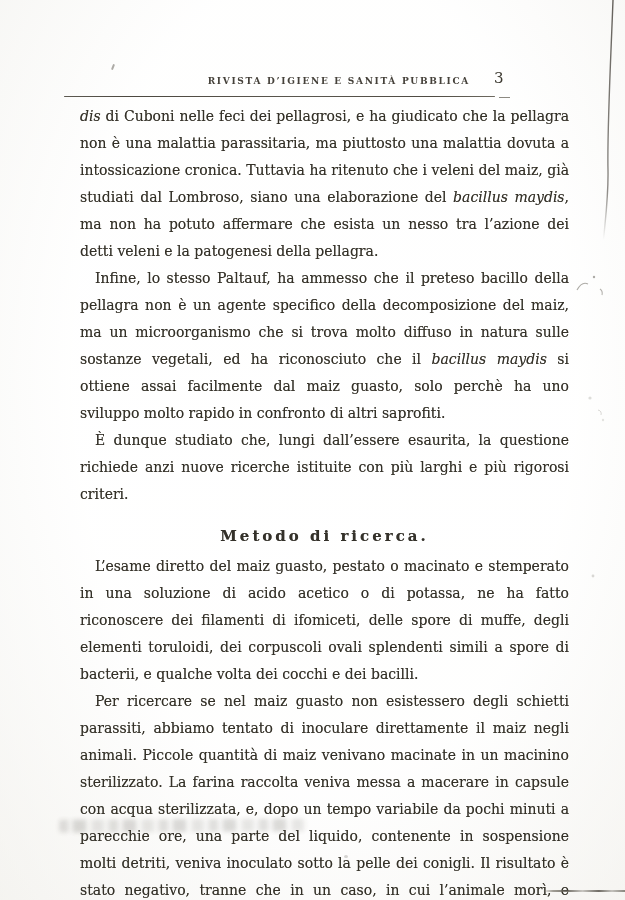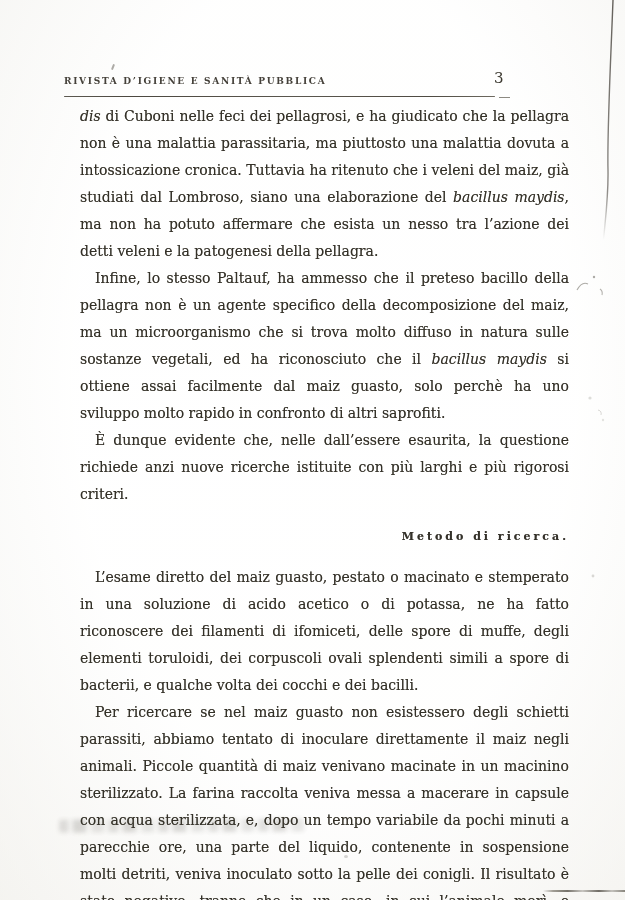--- a/index.html
+++ b/index.html
@@ -12,21 +12,21 @@
     position: relative;
     width: 625px; height: 900px;
     background:
       radial-gradient(ellipse at 52% 42%, rgba(255,255,255,0.9) 55%, rgba(240,239,235,0.55) 100%),
       linear-gradient(180deg, #fbfbf9 0%, #fcfcfa 60%, #faf9f6 100%);
     color: #34312a;
   }
   
   .running-head-title {
     position: absolute; left: 64px; top: 76px; width: 406px;
-    text-align: left;
+    text-align: right;
     font-size: 9px; font-weight: 700;
     letter-spacing: 1.7px;
     color: #45413a;
     white-space: nowrap;
   }
   .running-head-pageno {
     position: absolute; left: 494px; top: 69px;
     font-size: 15px; color: #3b382f;
   }
   .head-rule {
@@ -45,24 +45,24 @@
     position: absolute; left: 80px; top: 103px; width: 489px;
     font-size: 14px; line-height: 27px;
     text-align: justify;
     color: #343128;
     text-shadow: 0 0 .45px rgba(52,49,40,.55);
   }
   .text-block p { margin: 0; text-indent: 15px; }
   .text-block p.no-indent { text-indent: 0; }
   .text-block i.it { font-style: italic; }
   .section-heading {
-    margin: 15px 0 14px;
-    font-size: 11px; font-weight: 700;
+    margin: 15px 0 3px;
+    font-size: 15px; font-weight: 700;
     letter-spacing: 3px;
-    text-align: right; text-indent: 0;
+    text-align: center; text-indent: 0;
     color: #34312a;
   }
   
   .artifact-svg { position: absolute; left: 0; top: 0; pointer-events: none; }
   .speck-top {
     position: absolute; left: 112px; top: 64px;
     width: 2px; height: 6px; background: #6a665e;
     transform: rotate(22deg); opacity: .55; border-radius: 1px;
   }
   .ghost-showthrough {
@@ -96,21 +96,21 @@
   <div class="head-rule"></div>
   <div class="head-rule-dash"></div>
 
   <main class="text-block">
 
     <p class="no-indent"><i class="it">dis</i><span> di Cuboni nelle feci dei pellagrosi, e ha giudicato che la pellagra non è una malattia parassitaria, ma piuttosto una malattia dovuta a intossicazione cronica. Tuttavia ha ritenuto che i veleni del maiz, già studiati dal Lombroso, siano una elaborazione del </span><i class="it">bacillus maydis</i><span>, ma non ha potuto affermare che esista un nesso tra l’azione dei detti veleni e la patogenesi della pellagra.</span></p>
 
     <p><span>Infine, lo stesso Paltauf, ha ammesso che il preteso bacillo della pellagra non è un agente specifico della decomposizione del maiz, ma un microorganismo che si trova molto diffuso in natura sulle sostanze vegetali, ed ha riconosciuto che il </span><i class="it">bacillus maydis</i><span> si ottiene assai facilmente dal maiz guasto, solo perchè ha uno sviluppo molto rapido in confronto di altri saprofiti.</span></p>
 
 
-    <p>È dunque evidente che, nelle dall’essere esaurita, la questione richiede anzi nuove ricerche istituite con più larghi e più rigorosi criteri.</p>
+    <p>È dunque studiato che, lungi dall’essere esaurita, la questione richiede anzi nuove ricerche istituite con più larghi e più rigorosi criteri.</p>
 
     <h2 class="section-heading">Metodo di ricerca.</h2>
 
 
     <p>L’esame diretto del maiz guasto, pestato o macinato e stemperato in una soluzione di acido acetico o di potassa, ne ha fatto riconoscere dei filamenti di ifomiceti, delle spore di muffe, degli elementi toruloidi, dei corpuscoli ovali splendenti simili a spore di bacterii, e qualche volta dei cocchi e dei bacilli.</p>
 
     <p>Per ricercare se nel maiz guasto non esistessero degli schietti parassiti, abbiamo tentato di inoculare direttamente il maiz negli animali. Piccole quantità di maiz venivano macinate in un macinino sterilizzato. La farina raccolta veniva messa a macerare in capsule con acqua sterilizzata, e, dopo un tempo variabile da pochi minuti a parecchie ore, una parte del liquido, contenente in sospensione molti detriti, veniva inoculato sotto la pelle dei conigli. Il risultato è stato negativo, tranne che in un caso, in cui l’animale morì, e presentò nel sangue un bacillo putrifico, di cui daremo in seguito la descrizione.</p>
   </main>
 
   <div class="speck-top"></div>

